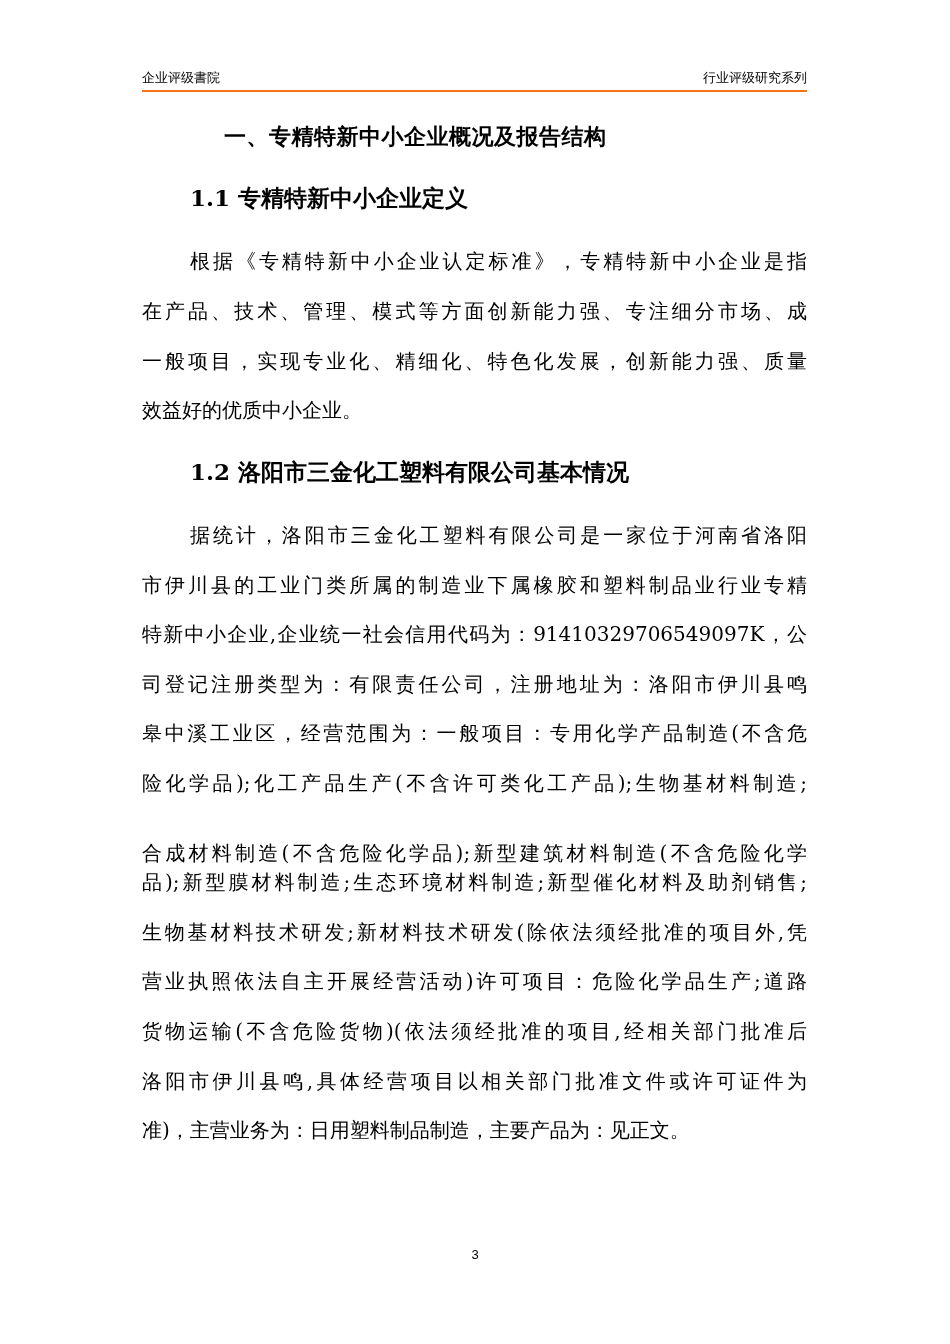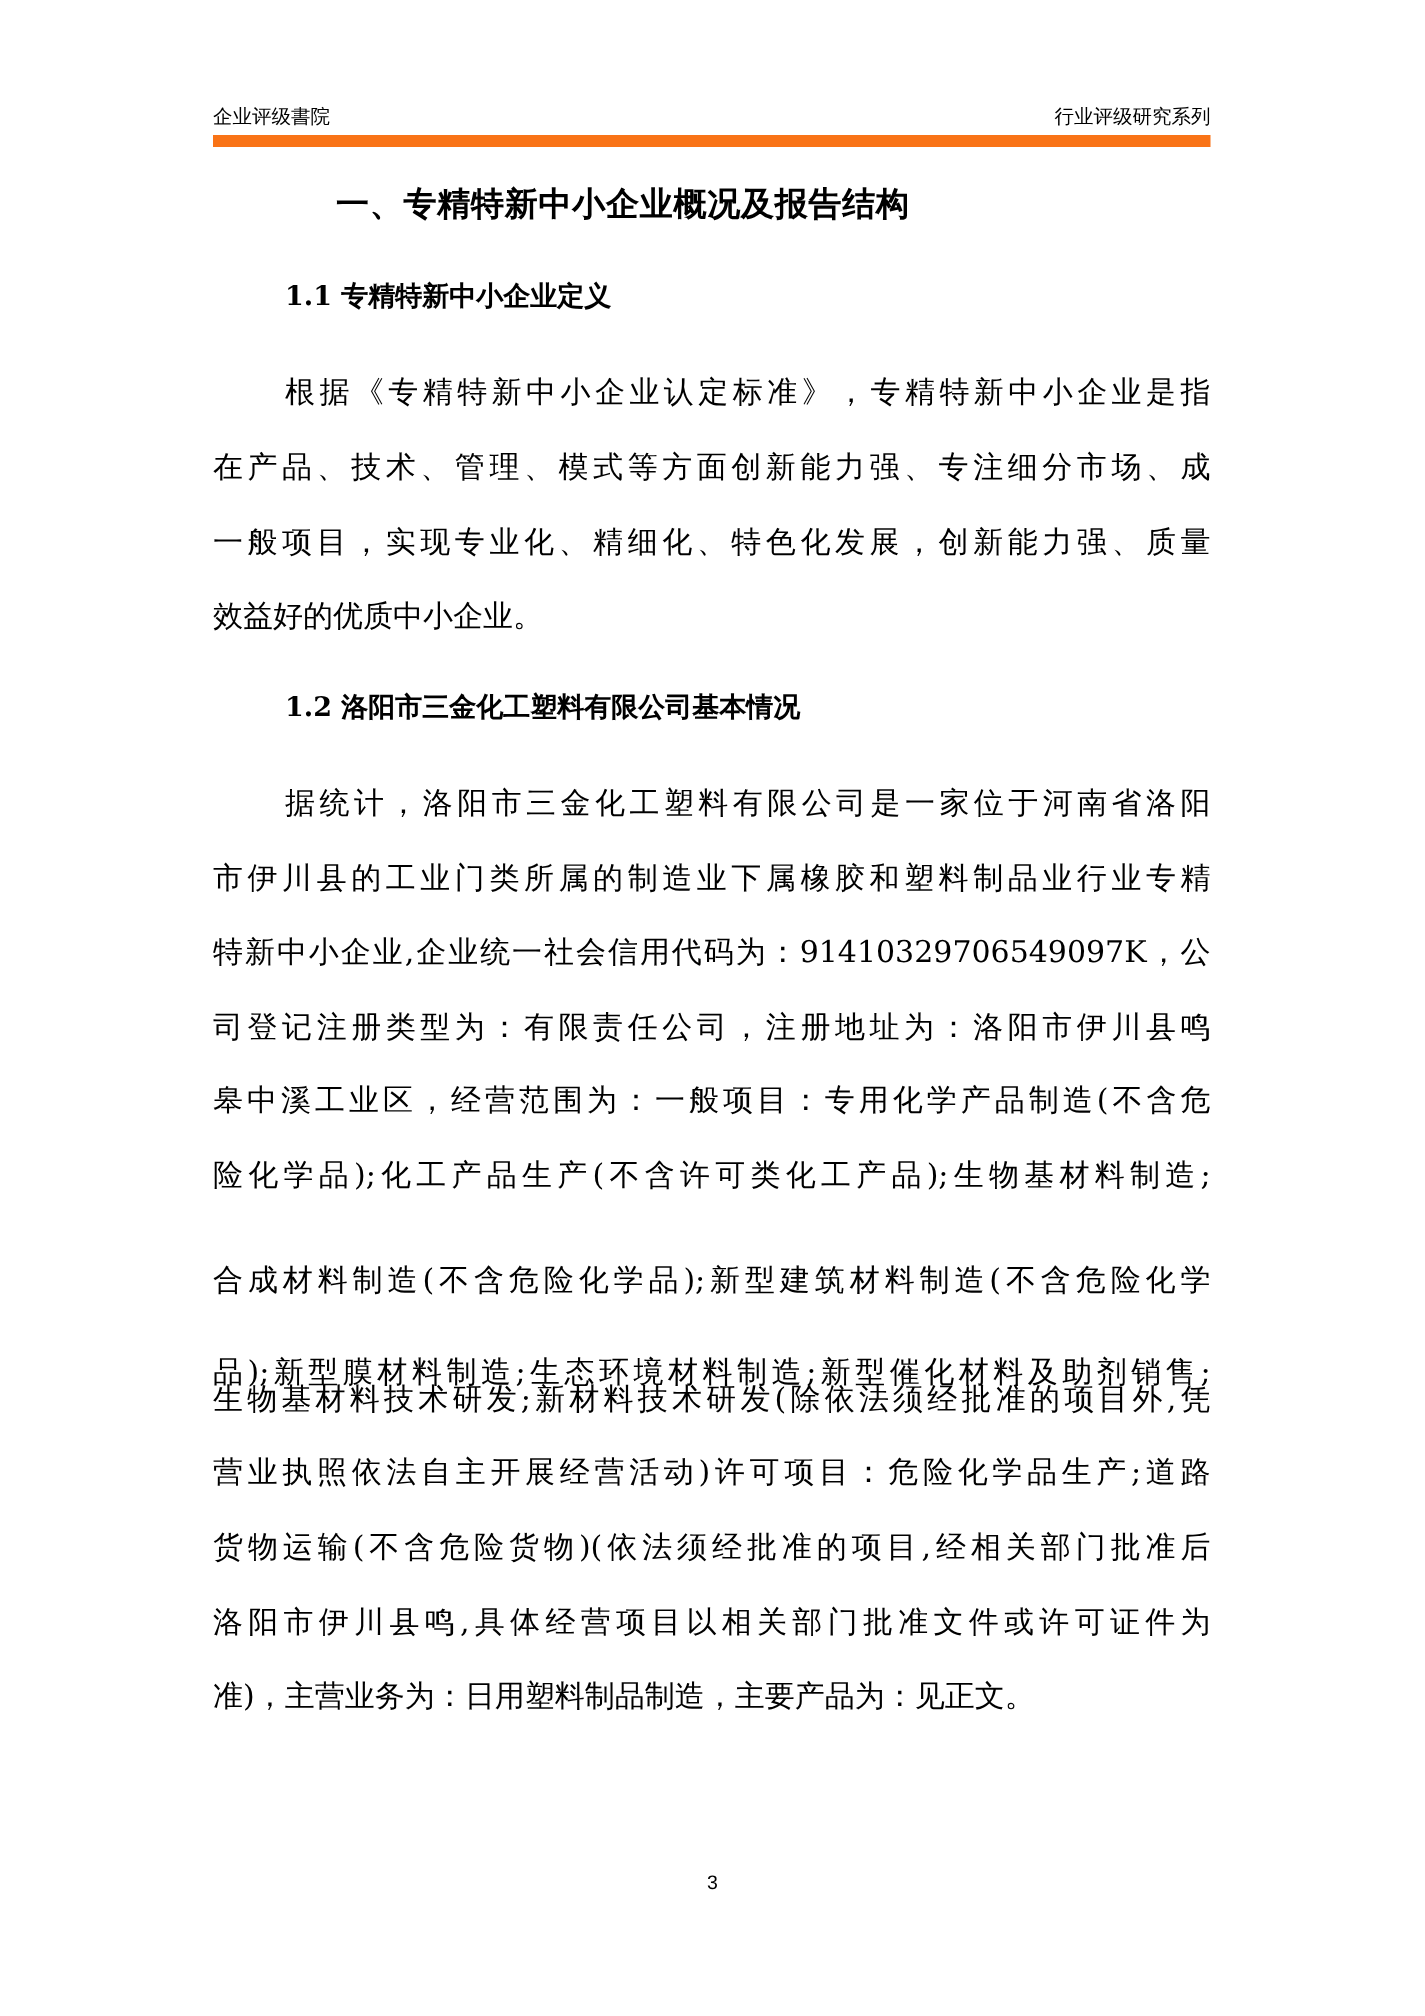--- a/index.html
+++ b/index.html
@@ -1,21 +1,21 @@
 <!DOCTYPE html>
 <html><head>
   <meta charset="utf-8">
   <style>
     html, body { margin: 0; padding: 0; background: #ffffff; }
     body { width: 950px; height: 1344px; position: relative; overflow: hidden; color: #000; }
-    .header { position: absolute; left: 142px; top: 68px; width: 665px; height: 22px; border-bottom: 8px solid #f97316; }
+    .header { position: absolute; left: 142px; top: 68px; width: 665px; height: 22px; border-bottom: 2px solid #f97316; }
     .header-left { position: absolute; left: 0; top: 0; font-family: "Liberation Sans", "DejaVu Sans", sans-serif; font-size: 13px; line-height: 20px; }
     .header-right { position: absolute; right: 0; top: 0; font-family: "Liberation Sans", "DejaVu Sans", sans-serif; font-size: 13px; line-height: 20px; text-align: right; }
     .h1 { position: absolute; left: 192px; top: 120px; font-family: "DejaVu Sans", sans-serif; font-weight: bold; font-size: 22px; line-height: 32px; letter-spacing: 0.5px; white-space: nowrap; }
-    .h2 { position: absolute; left: 190px; font-family: "DejaVu Serif", serif; font-weight: bold; font-size: 18px; line-height: 30px; white-space: nowrap; }
+    .h2 { position: absolute; left: 190px; font-family: "DejaVu Serif", serif; font-weight: bold; font-size: 23px; line-height: 30px; white-space: nowrap; }
     .line { position: absolute; left: 142px; width: 665px; font-family: "DejaVu Serif", serif; font-size: 20px; line-height: 30px; white-space: nowrap; text-align: justify; text-align-last: justify; }
     .line.indent { left: 190px; width: 617px; }
     .line.last { text-align-last: left; }
     .page-number { position: absolute; left: 0; width: 950px; top: 1246px; text-align: center; font-family: "Liberation Sans", "DejaVu Sans", sans-serif; font-size: 13px; line-height: 18px; }
   </style>
 </head>
 <body>
 
 <div class="header">
   <span class="header-left">企业评级書院</span>
@@ -33,20 +33,20 @@
 
 <div class="h2" style="top:457px;">1.2 洛阳市三金化工塑料有限公司基本情况</div>
 
 <div class="line indent" style="top:520px;">据统计，洛阳市三金化工塑料有限公司是一家位于河南省洛阳</div>
 <div class="line" style="top:570px;">市伊川县的工业门类所属的制造业下属橡胶和塑料制品业行业专精</div>
 <div class="line" style="top:619px;">特新中小企业,企业统一社会信用代码为：91410329706549097K，公</div>
 <div class="line" style="top:669px;">司登记注册类型为：有限责任公司，注册地址为：洛阳市伊川县鸣</div>
 <div class="line" style="top:718px;">皋中溪工业区，经营范围为：一般项目：专用化学产品制造(不含危</div>
 <div class="line" style="top:768px;">险化学品);化工产品生产(不含许可类化工产品);生物基材料制造;</div>
 <div class="line" style="top:818px;margin-top:20px;">合成材料制造(不含危险化学品);新型建筑材料制造(不含危险化学</div>
-<div class="line" style="top:899px;">品);新型膜材料制造;生态环境材料制造;新型催化材料及助剂销售;</div>
+<div class="line" style="top:867px;">品);新型膜材料制造;生态环境材料制造;新型催化材料及助剂销售;</div>
 <div class="line" style="top:917px;">生物基材料技术研发;新材料技术研发(除依法须经批准的项目外,凭</div>
 <div class="line" style="top:966px;">营业执照依法自主开展经营活动)许可项目：危险化学品生产;道路</div>
 <div class="line" style="top:1016px;">货物运输(不含危险货物)(依法须经批准的项目,经相关部门批准后</div>
 <div class="line" style="top:1066px;">洛阳市伊川县鸣,具体经营项目以相关部门批准文件或许可证件为</div>
 <div class="line last" style="top:1115px;">准)，主营业务为：日用塑料制品制造，主要产品为：见正文。</div>
 
 <div class="page-number">3</div>
 
 </body></html>

